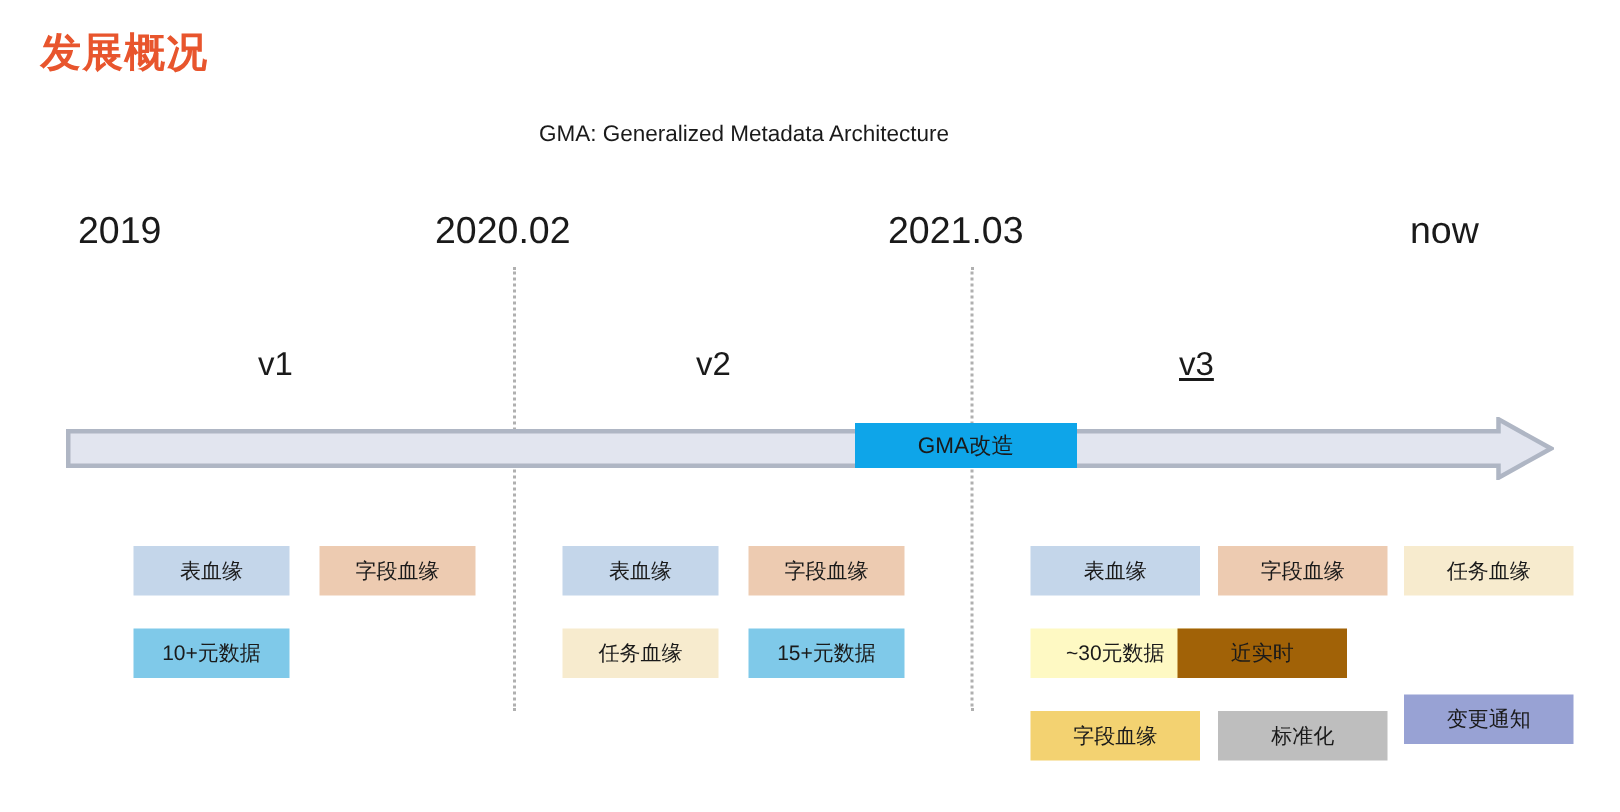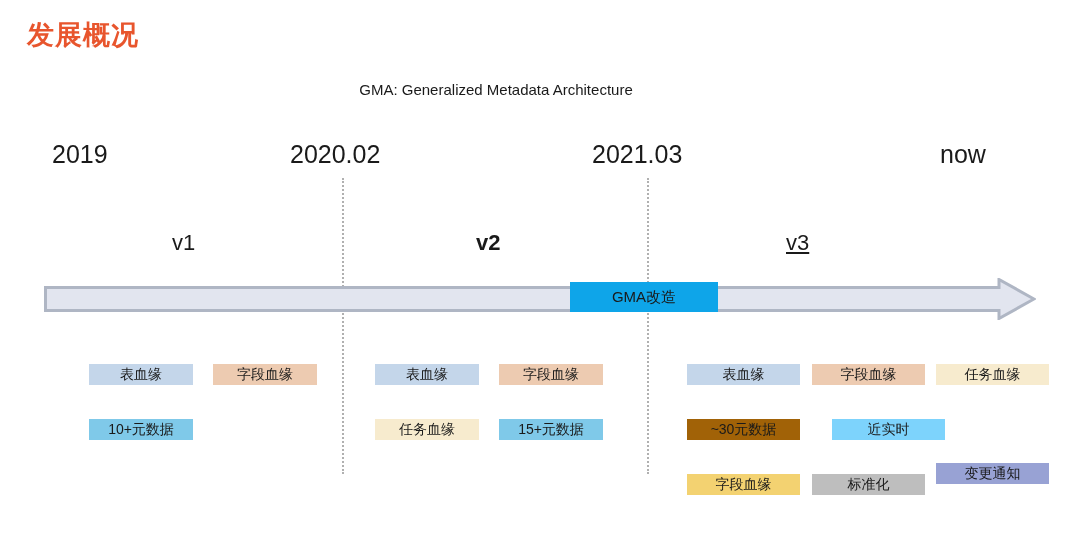--- a/index.html
+++ b/index.html
@@ -51,21 +51,21 @@
   #gma-chip {
     position:absolute; left:570px; top:282px;
     width:148px; height:30px;
     background:#FBE5A6;
     display:flex; align-items:center; justify-content:center;
     font-size:15px; color:#1a1a1a; white-space:nowrap;
   }
 
   
   .chip {
-    position:absolute; height:21px;
+    position:absolute; height:33px;
     display:flex; align-items:center; justify-content:center;
     font-size:14px; color:#1a1a1a; white-space:nowrap;
   }
   .chip.wide { width:104px; }
   .chip.xwide { width:113px; }
 </style>
 </head>
 <body>
 
 <div id="page-title" style="color: rgb(232, 85, 45);">发展概况</div>
@@ -79,21 +79,21 @@
 
 <div id="eras">
     <div class="era-label" style="left: 52px;">2019</div>
     <div class="era-label" style="left: 290px;">2020.02</div>
     <div class="era-label" style="left: 592px;">2021.03</div>
     <div class="era-label" style="left: 940px;">now</div>
   </div>
 
 <div id="versions">
     <div class="ver-label" style="left: 172px;">v1</div>
-    <div class="ver-label" style="left: 476px; font-weight: bold;">v2</div>
+    <div class="ver-label" style="left: 464px;">v2</div>
     <div class="ver-label" style="left: 786px; text-decoration: underline;">v3</div>
   </div>
 
 <div id="timeline">
   <svg width="992" height="42" viewBox="0 0 992 42" xmlns="http://www.w3.org/2000/svg">
     <path id="arrow-path" d="M1.5,9.5 L955,9.5 L955,1.5 L990,21 L955,40.5 L955,32.5 L1.5,32.5 Z" fill="#E2E5EF" stroke="#AFB6C4" stroke-width="3"></path>
   </svg>
 </div>
 <div id="gma-chip" style="background: #0ea5e9;">GMA改造</div>
 
@@ -101,18 +101,18 @@
     <div class="chip wide" style="left: 89px; top: 364px; background: rgb(196, 214, 234);">表血缘</div>
     <div class="chip wide" style="left: 213px; top: 364px; background: rgb(237, 203, 177);">字段血缘</div>
     <div class="chip wide" style="left: 89px; top: 419px; background: rgb(127, 201, 233);">10+元数据</div>
     <div class="chip wide" style="left: 375px; top: 364px; background: rgb(196, 214, 234);">表血缘</div>
     <div class="chip wide" style="left: 499px; top: 364px; background: rgb(237, 203, 177);">字段血缘</div>
     <div class="chip wide" style="left: 375px; top: 419px; background: rgb(247, 235, 206);">任务血缘</div>
     <div class="chip wide" style="left: 499px; top: 419px; background: rgb(127, 201, 233);">15+元数据</div>
     <div class="chip xwide" style="left: 687px; top: 364px; background: rgb(196, 214, 234);">表血缘</div>
     <div class="chip xwide" style="left: 812px; top: 364px; background: rgb(237, 203, 177);">字段血缘</div>
     <div class="chip xwide" style="left: 936px; top: 364px; background: rgb(247, 235, 206);">任务血缘</div>
-    <div class="chip xwide" style="left: 687px; top: 419px; background: #a16207;">~30元数据</div>
-    <div class="chip xwide" style="left: 832px; top: 419px; background: #7dd3fc;">近实时</div>
+    <div class="chip xwide" style="left: 687px; top: 419px; background: #fef9c3;">~30元数据</div>
+    <div class="chip xwide" style="left: 785px; top: 419px; background: #a16207;">近实时</div>
     <div class="chip xwide" style="left: 936px; top: 419px; background: rgb(152, 162, 212); margin-top: 44px;">变更通知</div>
     <div class="chip xwide" style="left: 687px; top: 474px; background: rgb(243, 210, 113);">字段血缘</div>
     <div class="chip xwide" style="left: 812px; top: 474px; background: rgb(190, 190, 190);">标准化</div>
   </div>
 
 </body></html>

